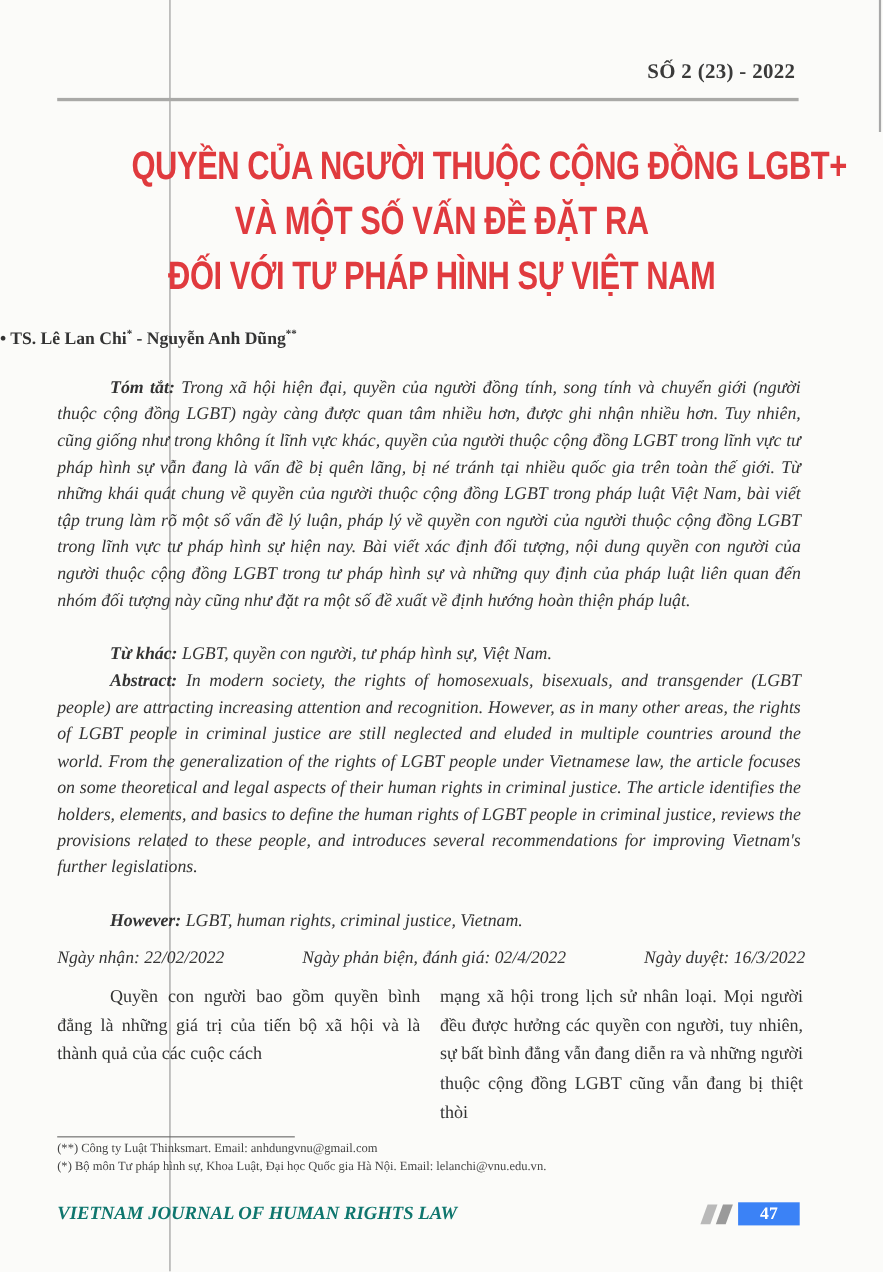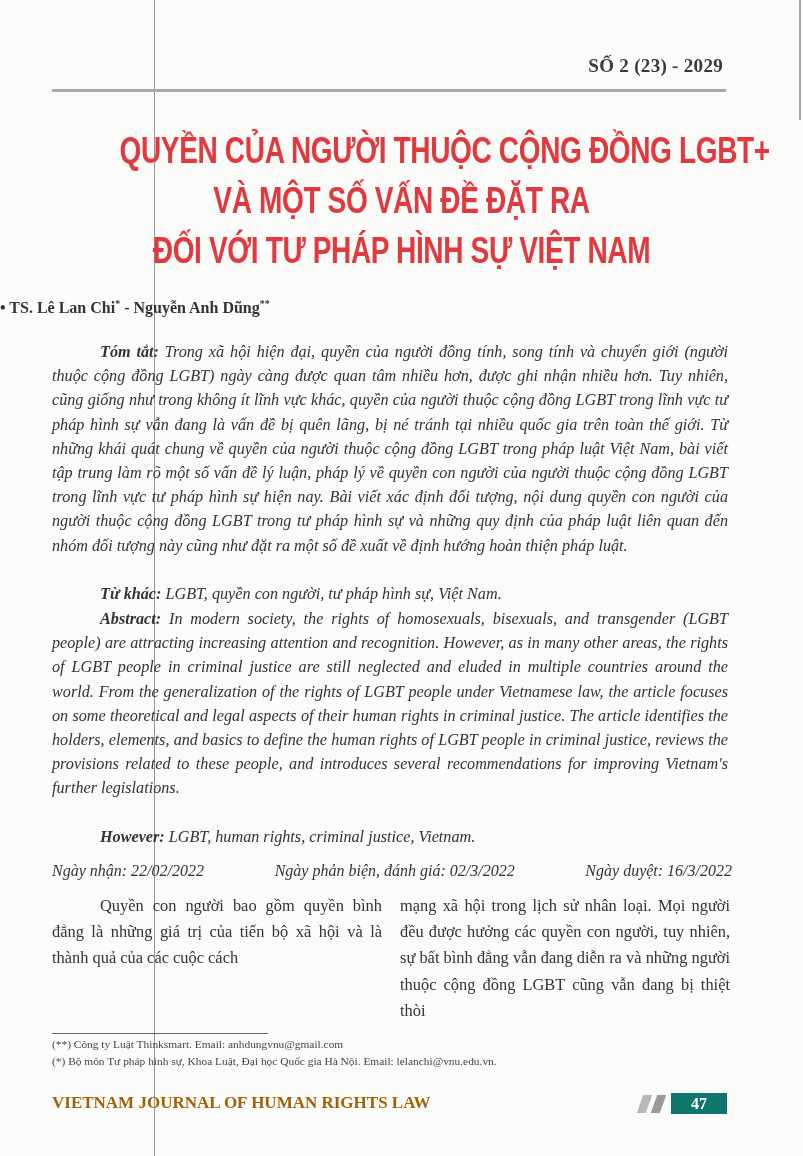--- a/index.html
+++ b/index.html
@@ -47,37 +47,37 @@
   }
   .col-left { left: 52px; }
   .col-right { left: 400px; width: 330px; }
   .col h3 { margin: 0; font-size: 16.4px; font-weight: bold; line-height: 26.2px; }
   .col p { margin: 0; }
   .fn-rule { position: absolute; left: 52px; top: 1033px; width: 216px; height: 1px; background: #666; }
   .footnotes {
     position: absolute; top: 1036px; left: 52px; font-size: 11.4px; line-height: 17px; color: #444;
   }
   .footer-title {
-    position: absolute; top: 1093px; left: 52px; font-weight: bold; font-size: 17px; color: #a16207;
+    position: absolute; top: 1093px; left: 52px; font-weight: bold; font-size: 17px; color: #0f766e; font-style: italic;
   }
   .page-badge { position: absolute; top: 1093px; left: 640px; display: flex; align-items: center; }
   .slash { width: 9px; height: 18px; background: #b9b9b9; transform: skewX(-20deg); margin-right: 5px; }
   .slash.dark { background: #9a9a9a; margin-right: 8px; }
   .pnum {
-    width: 56px; height: 21px; background: #0f766e; color: #fff; font-weight: bold; font-size: 16px;
+    width: 56px; height: 21px; background: #3b82f6; color: #fff; font-weight: bold; font-size: 16px;
     text-align: center; line-height: 21px;
   }
 </style>
 </head>
 <body>
 
 <div class="scan-line"></div>
 <div class="right-edge"></div>
 
-<div class="issue">SỐ 2 (23) - 2029</div>
+<div class="issue">SỐ 2 (23) - 2022</div>
 <div class="header-rule"></div>
 
 <div class="title">
   <div>QUYỀN CỦA NGƯỜI THUỘC CỘNG ĐỒNG LGBT+</div>
   <div>VÀ MỘT SỐ VẤN ĐỀ ĐẶT RA</div>
   <div>ĐỐI VỚI TƯ PHÁP HÌNH SỰ VIỆT NAM</div>
 </div>
 
 <div class="authors">
   <span>•</span>
@@ -95,21 +95,21 @@
 <div class="para" style="top:607px;">
   <span class="indent"></span><span class="lead">Abstract:</span><span> In modern society, the rights of homosexuals, bisexuals, and transgender (LGBT people) are attracting increasing attention and recognition. However, as in many other areas, the rights of LGBT people in criminal justice are still neglected and eluded in multiple countries around the world. From the generalization of the rights of LGBT people under Vietnamese law, the article focuses on some theoretical and legal aspects of their human rights in criminal justice. The article identifies the holders, elements, and basics to define the human rights of LGBT people in criminal justice, reviews the provisions related to these people, and introduces several recommendations for improving Vietnam's further legislations.</span>
 </div>
 
 <div class="para" style="top:825px;">
   <span class="indent"></span><span class="lead">However:</span><span> LGBT, human rights, criminal justice, Vietnam.</span>
 </div>
 
 <div class="dates">
   <span>Ngày nhận: 22/02/2022</span>
-  <span>Ngày phản biện, đánh giá: 02/3/2022</span>
+  <span>Ngày phản biện, đánh giá: 02/4/2022</span>
   <span>Ngày duyệt: 16/3/2022</span>
 </div>
 
 <div class="col col-left">
   <p><span class="indent"></span><span>Quyền con người bao gồm quyền bình đẳng là những giá trị của tiến bộ xã hội và là thành quả của các cuộc cách</span></p>
 </div>
 
 <div class="col col-right">
   <p>mạng xã hội trong lịch sử nhân loại. Mọi người đều được hưởng các quyền con người, tuy nhiên, sự bất bình đẳng vẫn đang diễn ra và những người thuộc cộng đồng LGBT cũng vẫn đang bị thiệt thòi</p>
 </div>

